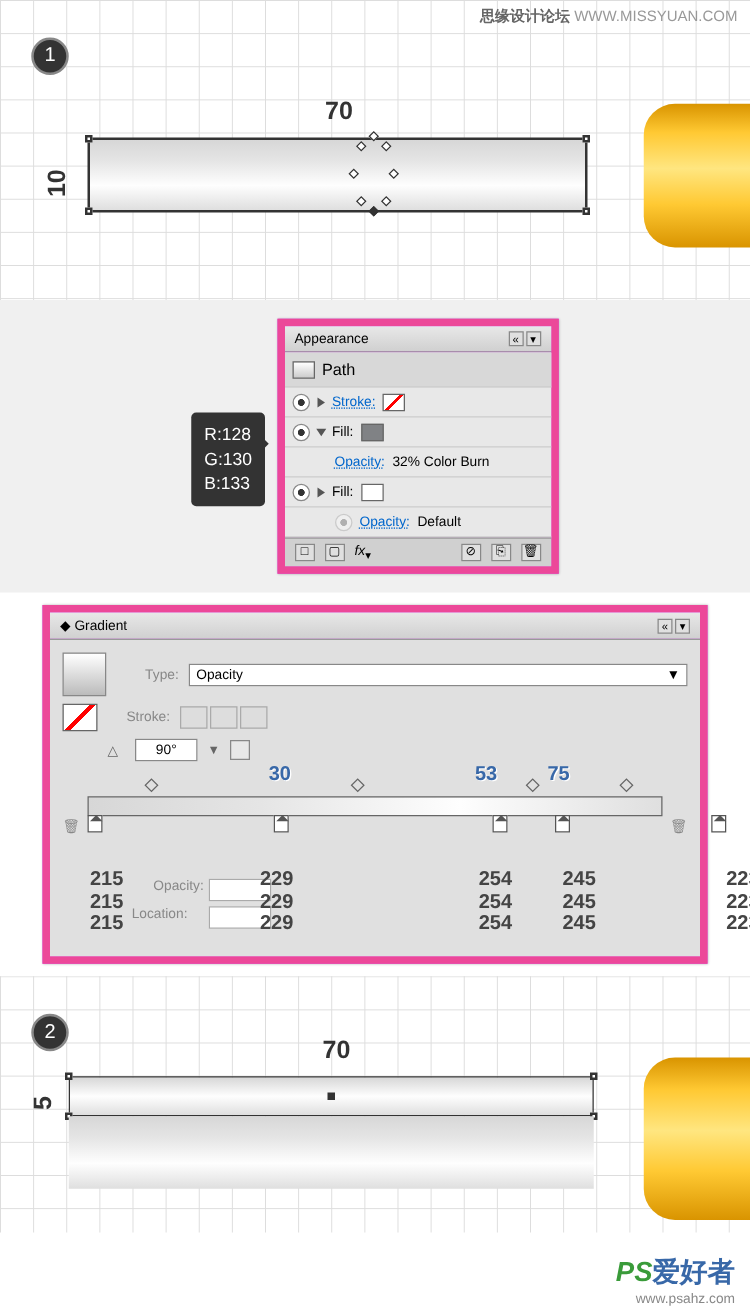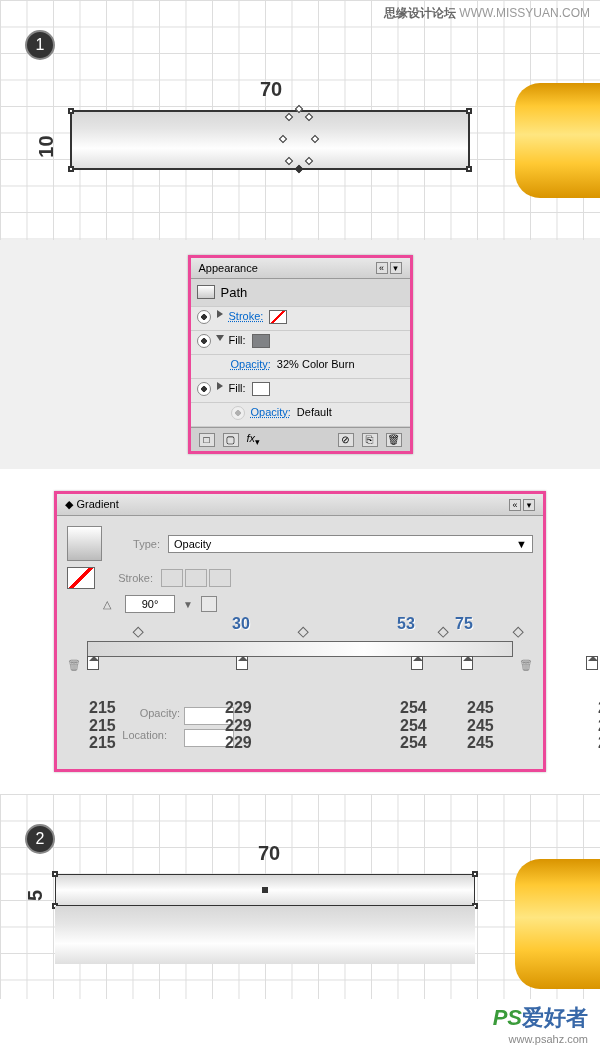--- a/index.html
+++ b/index.html
@@ -15,39 +15,39 @@
 .pipe{position:absolute;left:70px;top:110px;width:400px;height:60px;background:linear-gradient(180deg,#d7d7d7 0%,#e5e5e5 30%,#fefefe 65%,#f5f5f5 75%,#dfdfdf 100%);border:2px solid #333}
 .handle{width:6px;height:6px;background:#fff;border:2px solid #333;position:absolute}
 .handle.tl{top:-4px;left:-4px}.handle.bl{bottom:-4px;left:-4px}
 .handle.tr{top:-4px;right:-4px}.handle.br{bottom:-4px;right:-4px}
 .ellipse-sel{position:absolute;left:280px;top:106px;width:40px;height:68px}
 .ellipse-sel .p{width:6px;height:6px;border:1px solid #333;background:#fff;position:absolute;transform:rotate(45deg)}
 .yellow-cap{position:absolute;right:0;top:83px;width:85px;height:115px;background:linear-gradient(180deg,#d99400 0%,#ffc933 20%,#ffe680 45%,#ffc933 70%,#d99400 100%);border-radius:25px 0 0 25px}
 .panel-area{background:#f0f0f0;padding:15px 20px;display:flex;gap:10px;align-items:flex-start;justify-content:center}
 .rgb-tooltip{background:#333;color:#fff;padding:8px 10px;border-radius:4px;font-size:14px;font-family:monospace;line-height:1.4;position:relative;margin-top:75px}
 .rgb-tooltip::after{content:"";position:absolute;right:-8px;top:20px;border:5px solid transparent;border-left-color:#333}
-.panel{background:#d946ef;border:3px solid #ec4899;font-size:11px;box-shadow:0 0 2px rgba(0,0,0,0.3)}
+.panel{background:#d946ef;border:6px solid #ec4899;font-size:11px;box-shadow:0 0 2px rgba(0,0,0,0.3)}
 .panel-header{background:linear-gradient(#e8e8e8,#d0d0d0);padding:4px 8px;display:flex;justify-content:space-between;align-items:center;border-bottom:1px solid #999}
 .panel-header .close{display:flex;gap:2px}
 .panel-header .close span{width:12px;height:12px;border:1px solid #888;display:inline-block;font-size:9px;text-align:center;line-height:10px;background:#e0e0e0}
 .appear-panel{width:225px}
 .appear-body{background:#e8e8e8}
-.appear-row{display:flex;align-items:flex-start;padding:3px 6px;border-bottom:1px solid #ccc;gap:6px;min-height:24px}
+.appear-row{display:flex;align-items:center;padding:3px 6px;border-bottom:1px solid #ccc;gap:6px;min-height:24px}
 .appear-row.main{background:#d8d8d8;font-size:13px;padding:6px}
 .eye{width:14px;height:14px;border:1px solid #888;border-radius:50%;background:radial-gradient(circle,#333 30%,#fff 35%)}
 .tri{width:0;height:0;border-top:4px solid transparent;border-bottom:4px solid transparent;border-left:6px solid #555}
 .swatch{width:18px;height:14px;border:1px solid #666;display:inline-block}
 .swatch.none{background:linear-gradient(135deg,#fff 45%,#f00 45%,#f00 55%,#fff 55%)}
 .swatch.gray{background:#808285}
 .swatch.white{background:#fff}
 .swatch.grad{background:linear-gradient(180deg,#fff,#ccc)}
 .link-text{color:#06c;text-decoration:underline dotted}
 .panel-footer{background:#d0d0d0;padding:4px 8px;display:flex;gap:8px;border-top:1px solid #999;align-items:center}
 .panel-footer .ficon{width:16px;height:14px;border:1px solid #888;display:inline-block;background:#e0e0e0;text-align:center;font-size:10px;line-height:12px}
-.gradient-panel{width:492px;margin:22px auto}
+.gradient-panel{width:532px;margin:10px auto}
 .grad-body{background:#e0e0e0;padding:10px}
 .grad-row{display:flex;align-items:center;gap:8px;margin-bottom:6px}
 .grad-preview{width:35px;height:35px;background:linear-gradient(#fff,#bbb);border:1px solid #888}
 .type-select{flex:1;background:#fff;border:1px solid #888;padding:2px 5px;font-size:11px;display:flex;justify-content:space-between;align-items:center}
 .grad-label{color:#888;font-size:11px;width:50px;text-align:right}
 .stroke-btns{display:flex;gap:2px}
 .stroke-btn{width:22px;height:18px;border:1px solid #aaa;background:#ddd}
 .angle-input{width:50px;background:#fff;border:1px solid #888;padding:2px;font-size:11px;text-align:center}
 .reverse{width:16px;height:16px;border:1px solid #888;background:#e8e8e8}
 .grad-slider-area{position:relative;height:70px;margin:8px 0}
@@ -92,20 +92,25 @@
       <div class="p" style="top:30px;left:0"></div>
     <div class="p" style="top:30px;left:32px"></div>
       <div class="p" style="top:52px;left:6px"></div>
     <div class="p" style="top:52px;left:26px"></div>
       <div class="p" style="top:60px;left:16px;background:#333"></div>
   </div>
   <div class="yellow-cap"></div>
 </div>
 
 <div class="panel-area">
+  <div class="rgb-tooltip">
+    <div>R:128</div>
+    <div>G:130</div>
+    <div>B:133</div>
+  </div>
   <div class="panel appear-panel">
     <div class="panel-header">
       <span>Appearance</span>
       <div class="close">
           <span>«</span>
           <span>▾</span>
         </div>
     </div>
     <div class="appear-body">
       <div class="appear-row main">

